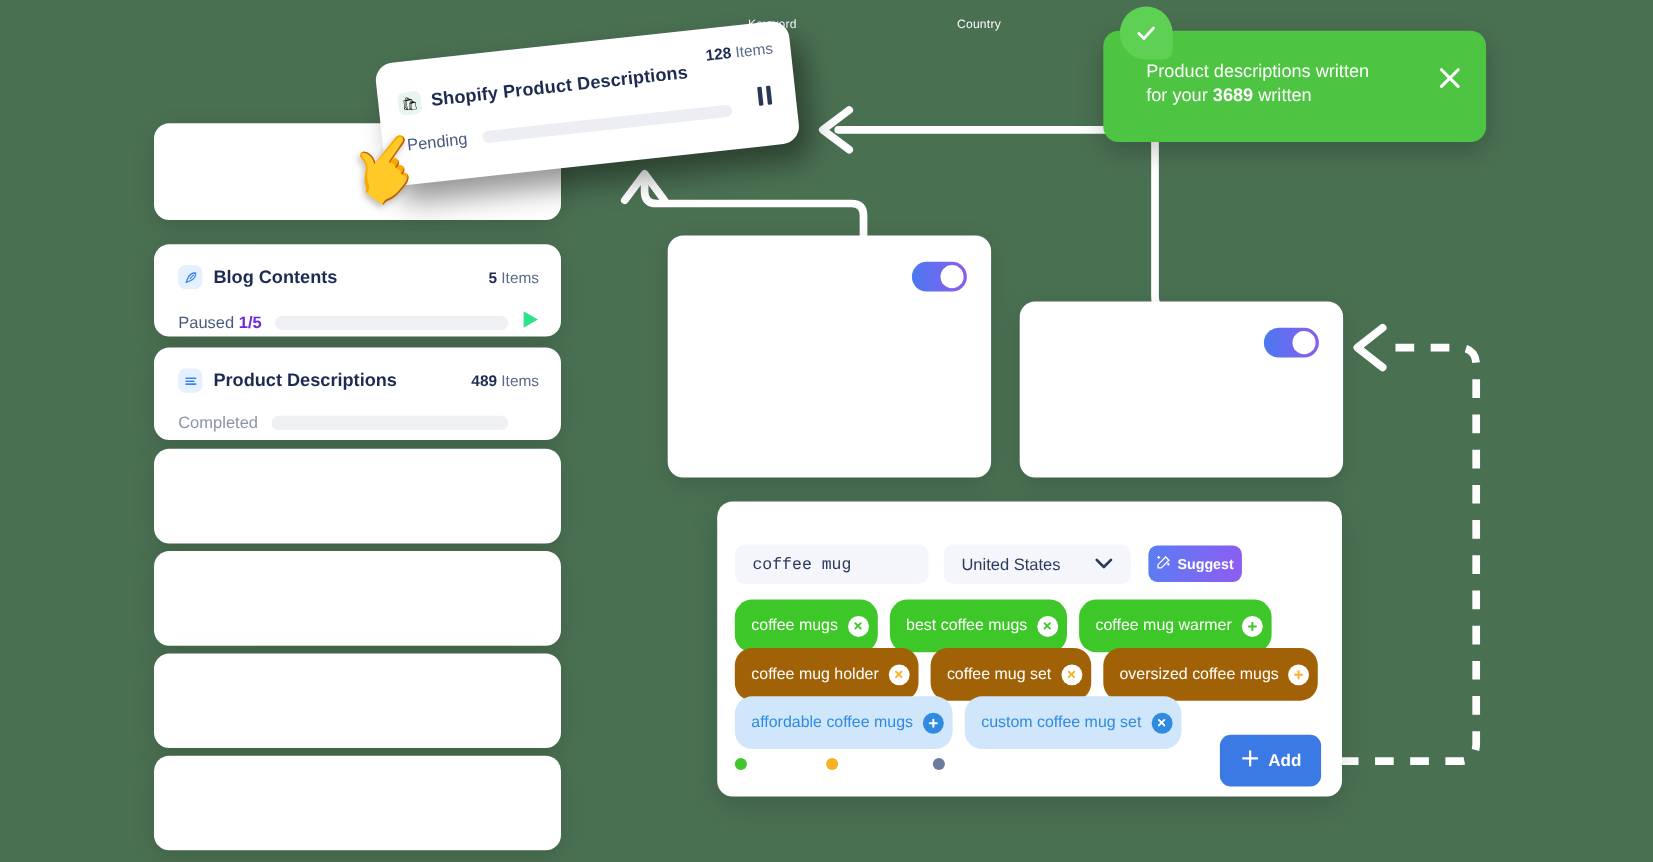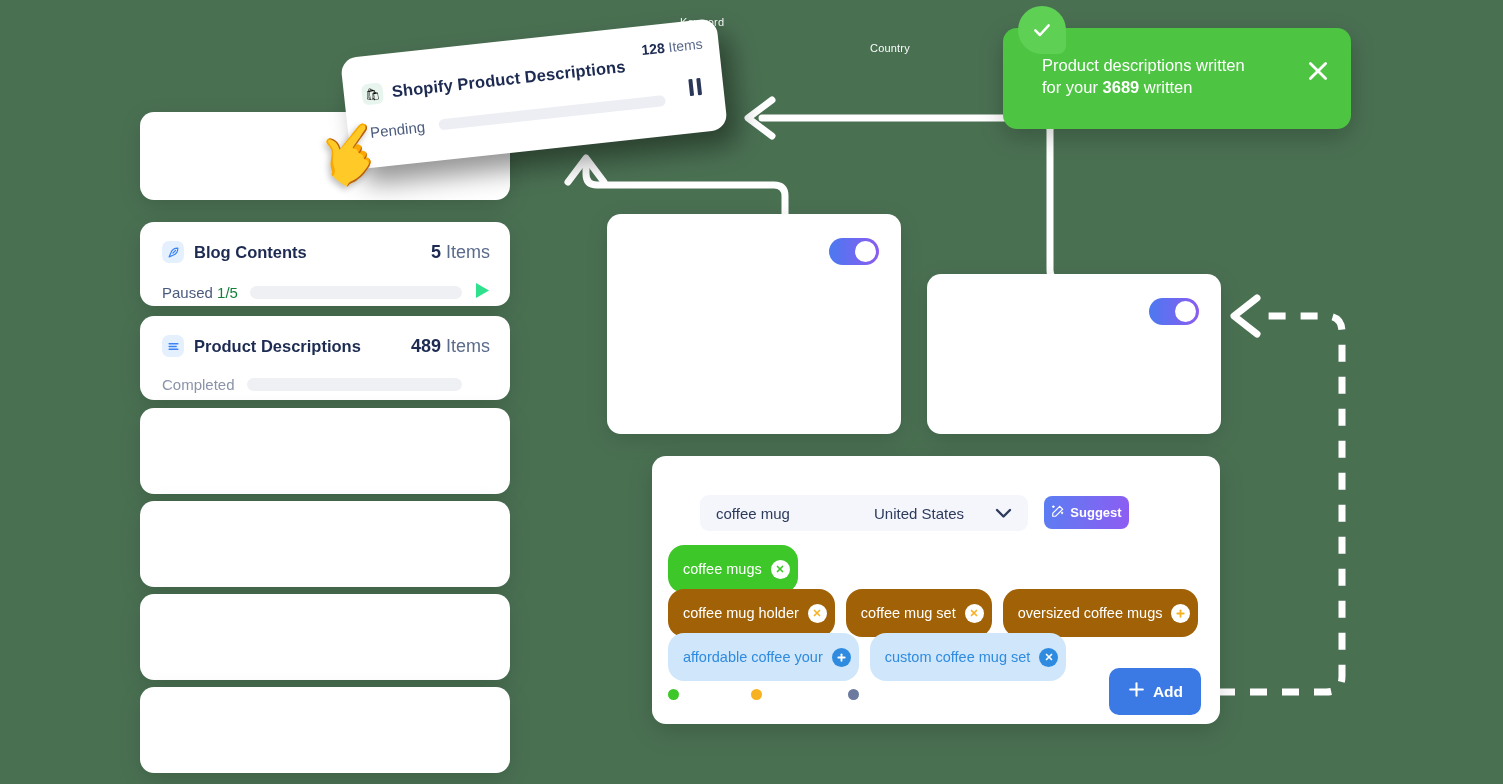--- a/index.html
+++ b/index.html
@@ -107,29 +107,29 @@
     position: absolute; left: 22px; right: 20px; top: 19px;
     display: flex; align-items: center;
   }
   .lc-ico {
     width: 22px; height: 22px; border-radius: 7px;
     background: #e4f0fe;
     display: flex; align-items: center; justify-content: center;
     margin-right: 10px; flex: 0 0 auto;
   }
   .lc-title { font-size: 16.5px; font-weight: 700; color: #1d2b52; }
-  .lc-items { margin-left: auto; font-size: 18px; color: #5b6b8c; }
+  .lc-items { margin-left: auto; font-size: 14px; color: #5b6b8c; }
   .lc-items b { color: #1d2b52; font-weight: 700; }
 
   .lc-prog {
     position: absolute; left: 22px; right: 20px; top: 60px;
     display: flex; align-items: center;
   }
   .lc-status { font-size: 15px; color: #4a5a7d; white-space: nowrap; }
-  .lc-status .frac { color: #15803d; font-weight: 400; }
+  .lc-status .frac { color: #6d28d9; font-weight: 700; }
   .lc-status.muted { color: #8b93a8; }
   .lc-track {
     height: 13px; border-radius: 7px; background: #eef0f4;
     margin-left: 12px; position: relative; overflow: hidden;
   }
   .lc-fill { height: 100%; border-radius: 7px; }
   .lc-play { margin-left: 12px; flex: 0 0 auto; cursor: pointer; }
 
   
   .toggle {
@@ -155,21 +155,21 @@
     position: absolute; top: 16px;
     color: #fbfcfd; font-size: 11px; letter-spacing: .2px;
   }
   .kw-input {
     position: absolute; top: 495px;
     background: #f4f6fc; border: none; border-radius: 9px;
     height: 36px; color: #2c3a5c; font-size: 15px;
     font-family: "Liberation Sans", sans-serif;
     padding: 0 16px; outline: none;
   }
-  #kw-keyword { left: 700px; width: 176px; }
+  #kw-keyword { left: 668px; width: 176px; font-family: Liberation Mono, monospace; }
   #kw-country {
     left: 858px; width: 170px;
     display: flex; align-items: center; justify-content: space-between;
     cursor: pointer;
   }
   #kw-suggest {
     position: absolute; left: 1044px; top: 496px;
     width: 85px; height: 33px; border-radius: 8px;
     background: linear-gradient(100deg,#5a7ef2 0%,#8e5cf2 100%);
     color: #fff; font-size: 13px; font-weight: 600;
@@ -296,21 +296,21 @@
 
   <div class="card" style="left:927px;top:274px;width:294px;height:160px;">
     <div class="toggle" style="right:22px;top:24px;">
       <span class="knob"></span>
     </div>
   </div>
 
   <div id="kw-panel"></div>
 
   <span class="ghost-label" style="left:680px;">Keyword</span>
-  <span class="ghost-label" style="left:870px;margin-top:26px;">Country</span>
+  <span class="ghost-label" style="left:870px;">Country</span>
 
   <input id="kw-keyword" class="kw-input" type="text" value="coffee mug" style="">
 
   <div id="kw-country" class="kw-input">
     <span>United States</span>
     <span>
       <svg width="17" height="11" viewBox="0 0 17 11" fill="none" stroke="#2c3a5c" stroke-width="2.4" stroke-linecap="round" stroke-linejoin="round">
         <polyline points="2,2 8.5,8.5 15,2"></polyline>
       </svg>
     </span>
@@ -329,20 +329,38 @@
   <div class="chip-row" id="chip-row-1" style="top:545px;">
       <div class="chip green">
         <span>coffee mugs</span>
         <span class="chip-btn">
           <svg width="10" height="10" viewBox="0 0 24 24" stroke="#3ec728" stroke-width="4" stroke-linecap="round">
             <line x1="6" y1="6" x2="18" y2="18"></line>
             <line x1="18" y1="6" x2="6" y2="18"></line>
           </svg>
         </span>
       </div>
+      <div class="chip green">
+        <span>best coffee mugs</span>
+        <span class="chip-btn">
+          <svg width="10" height="10" viewBox="0 0 24 24" stroke="#3ec728" stroke-width="4" stroke-linecap="round">
+            <line x1="6" y1="6" x2="18" y2="18"></line>
+            <line x1="18" y1="6" x2="6" y2="18"></line>
+          </svg>
+        </span>
+      </div>
+      <div class="chip green">
+        <span>coffee mug warmer</span>
+        <span class="chip-btn">
+          <svg width="11" height="11" viewBox="0 0 24 24" stroke="#3ec728" stroke-width="4" stroke-linecap="round">
+            <line x1="12" y1="5" x2="12" y2="19"></line>
+            <line x1="5" y1="12" x2="19" y2="12"></line>
+          </svg>
+        </span>
+      </div>
     </div>
   <div class="chip-row" id="chip-row-2" style="top:589px;">
       <div class="chip amber">
         <span>coffee mug holder</span>
         <span class="chip-btn">
           <svg width="10" height="10" viewBox="0 0 24 24" stroke="#f7b223" stroke-width="4" stroke-linecap="round">
             <line x1="6" y1="6" x2="18" y2="18"></line>
             <line x1="18" y1="6" x2="6" y2="18"></line>
           </svg>
         </span>
@@ -361,21 +379,21 @@
         <span class="chip-btn">
           <svg width="11" height="11" viewBox="0 0 24 24" stroke="#f7b223" stroke-width="4" stroke-linecap="round">
             <line x1="12" y1="5" x2="12" y2="19"></line>
             <line x1="5" y1="12" x2="19" y2="12"></line>
           </svg>
         </span>
       </div>
     </div>
   <div class="chip-row" id="chip-row-3" style="top:633px;">
       <div class="chip blue">
-        <span>affordable coffee your</span>
+        <span>affordable coffee mugs</span>
         <span class="chip-btn">
           <svg width="11" height="11" viewBox="0 0 24 24" stroke="#ffffff" stroke-width="4" stroke-linecap="round">
             <line x1="12" y1="5" x2="12" y2="19"></line>
             <line x1="5" y1="12" x2="19" y2="12"></line>
           </svg>
         </span>
       </div>
       <div class="chip blue">
         <span>custom coffee mug set</span>
         <span class="chip-btn">

